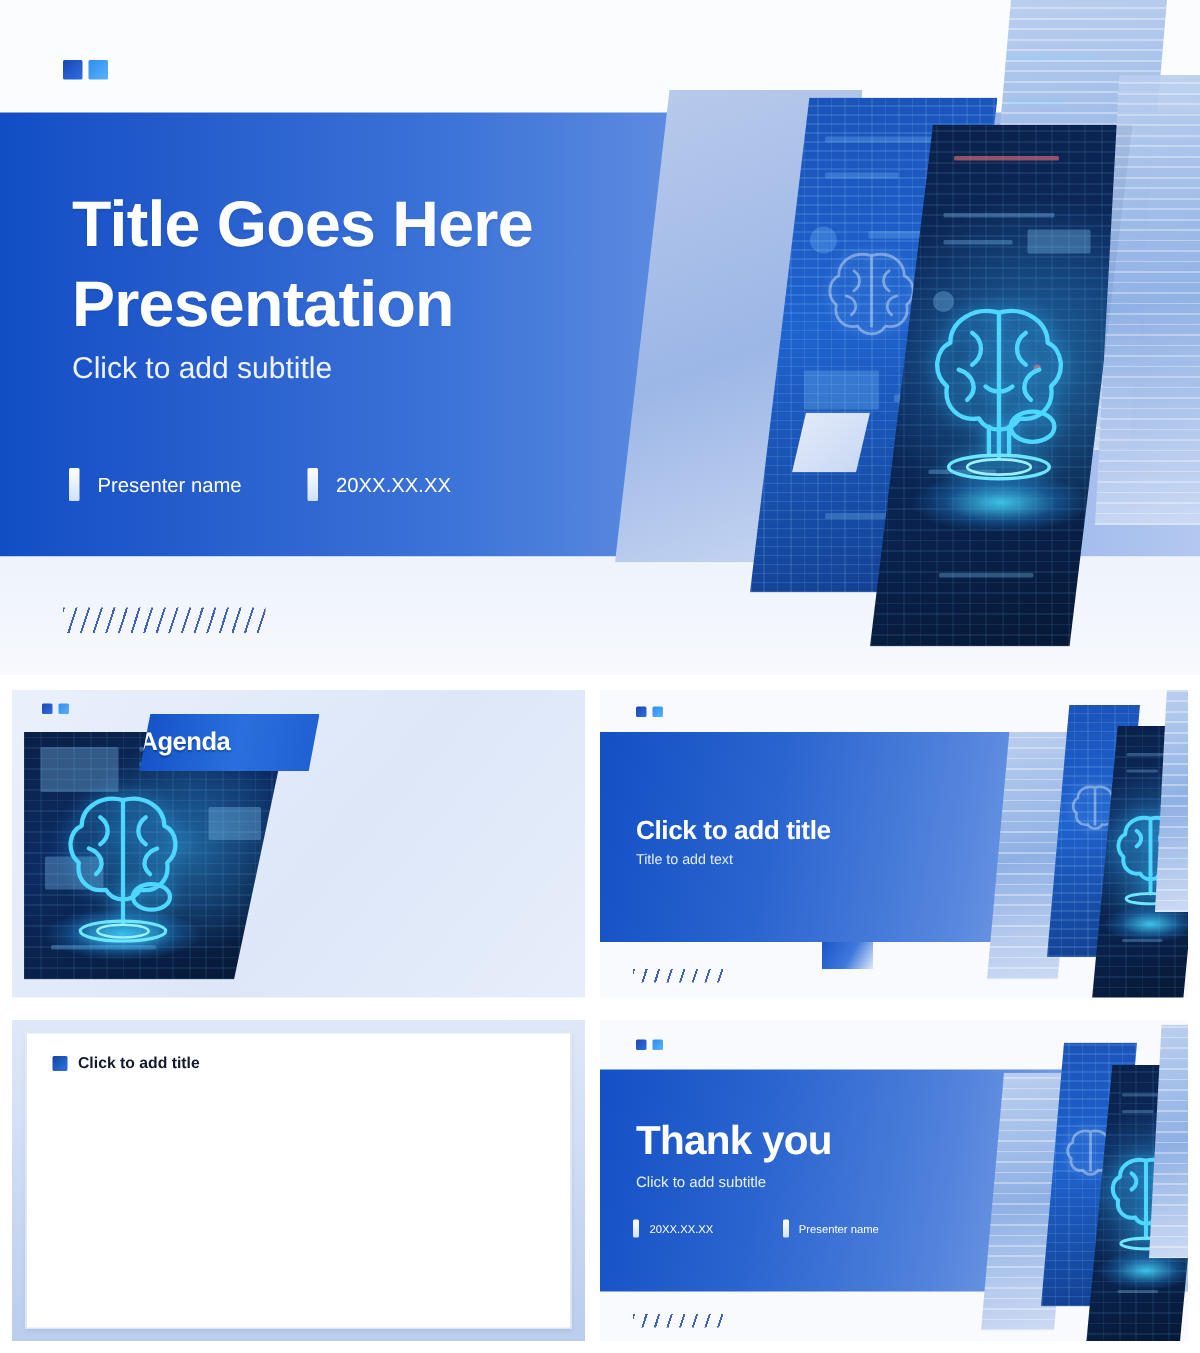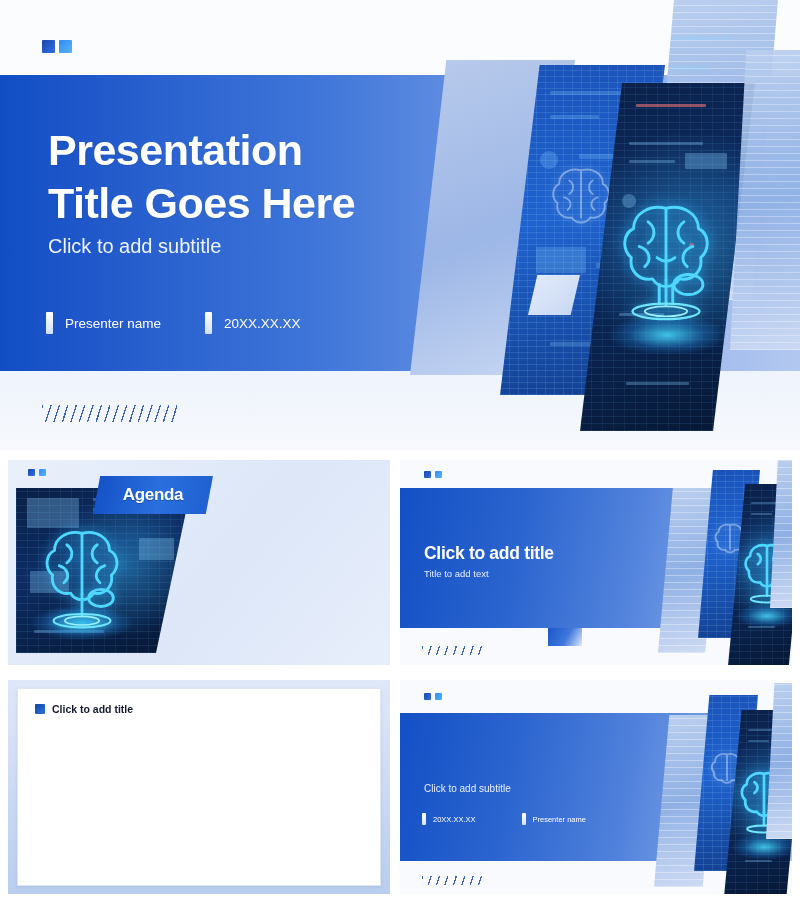--- a/index.html
+++ b/index.html
@@ -103,21 +103,21 @@
   #agenda .dots i { width:7px; height:7px; }
   #agenda .photo {
     position:absolute; left:8px; top:28px; width:175px; height:165px;
     clip-path: polygon(0 0, 100% 0, 80% 100%, 0 100%);
     overflow:hidden;
   }
   .agenda-banner {
     position:absolute; left:85px; top:16px; width:120px; height:38px; z-index:25;
     background: linear-gradient(100deg,#1350c6 0%,#2a6fdd 55%,#1f5fd1 100%);
     clip-path: polygon(6% 0, 100% 0, 94% 100%, 0 100%);
-    display:flex; align-items:center; justify-content:center;
+    display:flex; align-items:center; justify-content:flex-start;
   }
   .agenda-banner span {
     color:#ffffff; font-weight:bold; font-size:17px; letter-spacing:-.3px;
     text-shadow:0 1px 1px rgba(0,0,0,.25);
   }
   #agenda ol {
     position:absolute; left:212px; top:50px; list-style:none;
     color:#2b2f38; font-size:8.5px; line-height:10.6px;
   }
   #agenda ol li { margin-bottom:7px; }
@@ -275,22 +275,22 @@
       </div>
 
       <div class="shard" style="left:98px; top:220px; width:52px; height:40px;
            background: linear-gradient(140deg,#e4ecfb 0%,#c6d6f2 100%);
            clip-path: polygon(18% 0, 100% 0, 82% 100%, 0 100%);"></div>
       <div class="shard tex-light" style="left:300px; top:-5px; width:90px; height:300px;
            clip-path: polygon(18% 0, 100% 0, 82% 100%, 0 100%); opacity:.92;"></div>
     </div>
 
     <div class="h-title">
+      <div>Title Goes Here</div>
       <div>Presentation</div>
-      <div>Title Goes Here</div>
     </div>
     <div class="h-sub">Click to add subtitle</div>
 
     <div class="meta">
       <div class="grp">
         <span class="bar"></span>
         <span class="txt">Presenter name</span>
       </div>
       <span class="gap"></span>
       <div class="grp">
@@ -438,20 +438,21 @@
             <ellipse cx="70" cy="80" rx="12" ry="8"></ellipse>
             <path d="M50 76 L50 98"></path>
           </g>
           <ellipse cx="50" cy="104" rx="28" ry="6" fill="none" stroke="#6ee6ff" stroke-width="3.4"></ellipse>
         </svg>
       </div>
       <div class="shard tex-light" style="left:118px; top:0px; width:42px; height:156px;
            clip-path: polygon(20% 0, 100% 0, 80% 100%, 0 100%);"></div>
     </div>
 
+    <div class="t-title">Thank you</div>
     <div class="t-sub">Click to add subtitle</div>
 
     <div class="meta">
       <div class="grp">
         <span class="bar"></span>
         <span class="txt">20XX.XX.XX</span>
       </div>
       <span class="gap"></span>
       <div class="grp">
         <span class="bar"></span>

